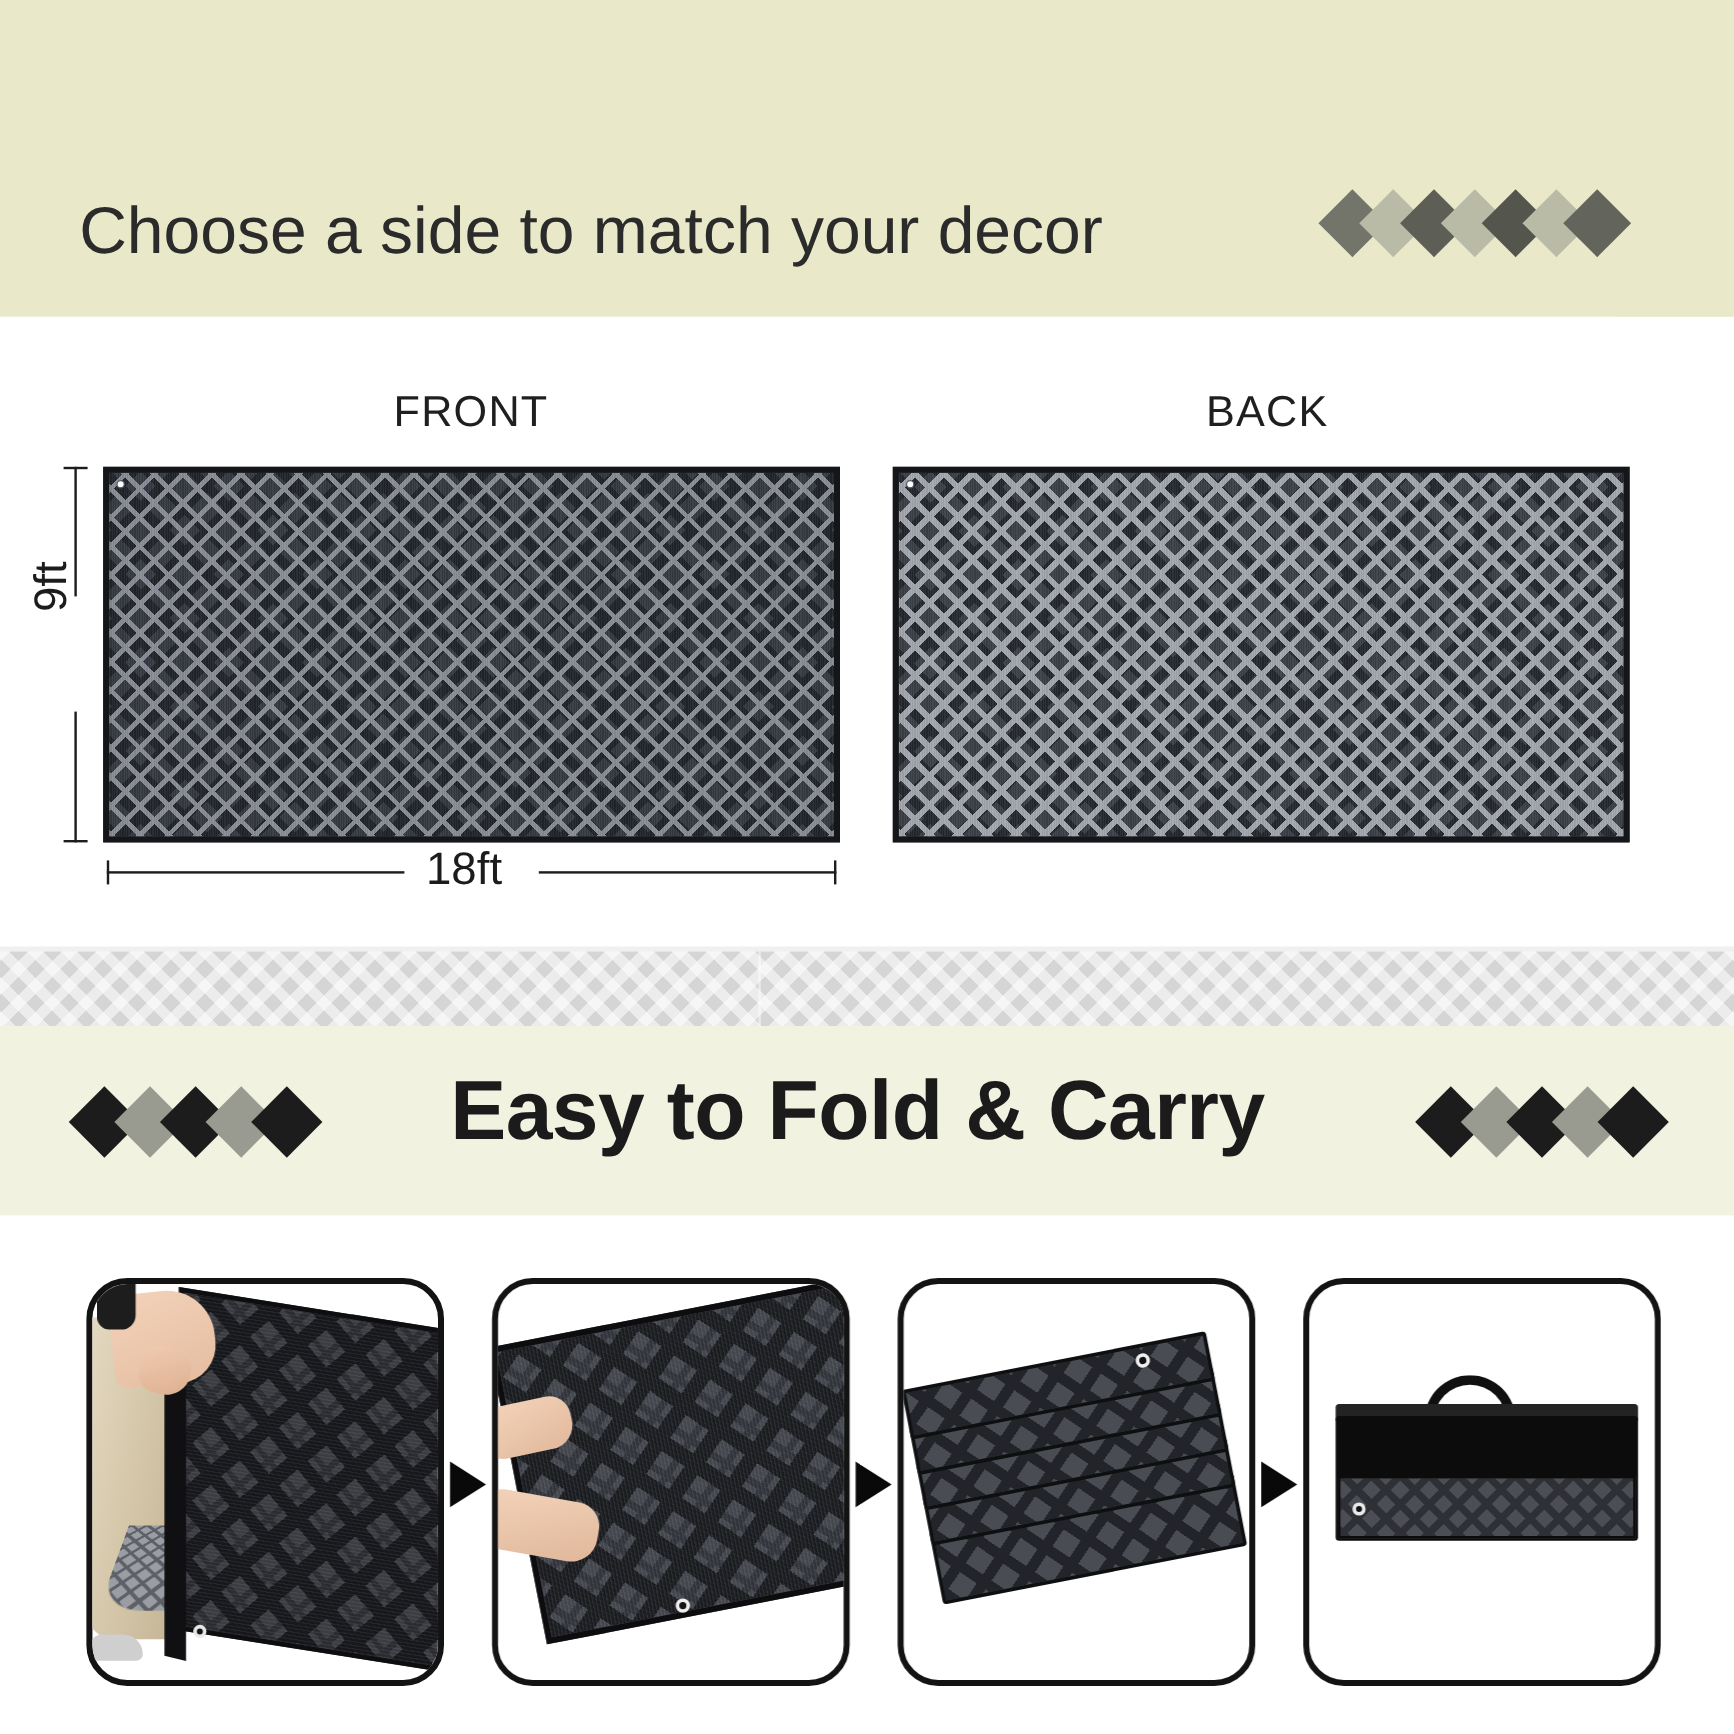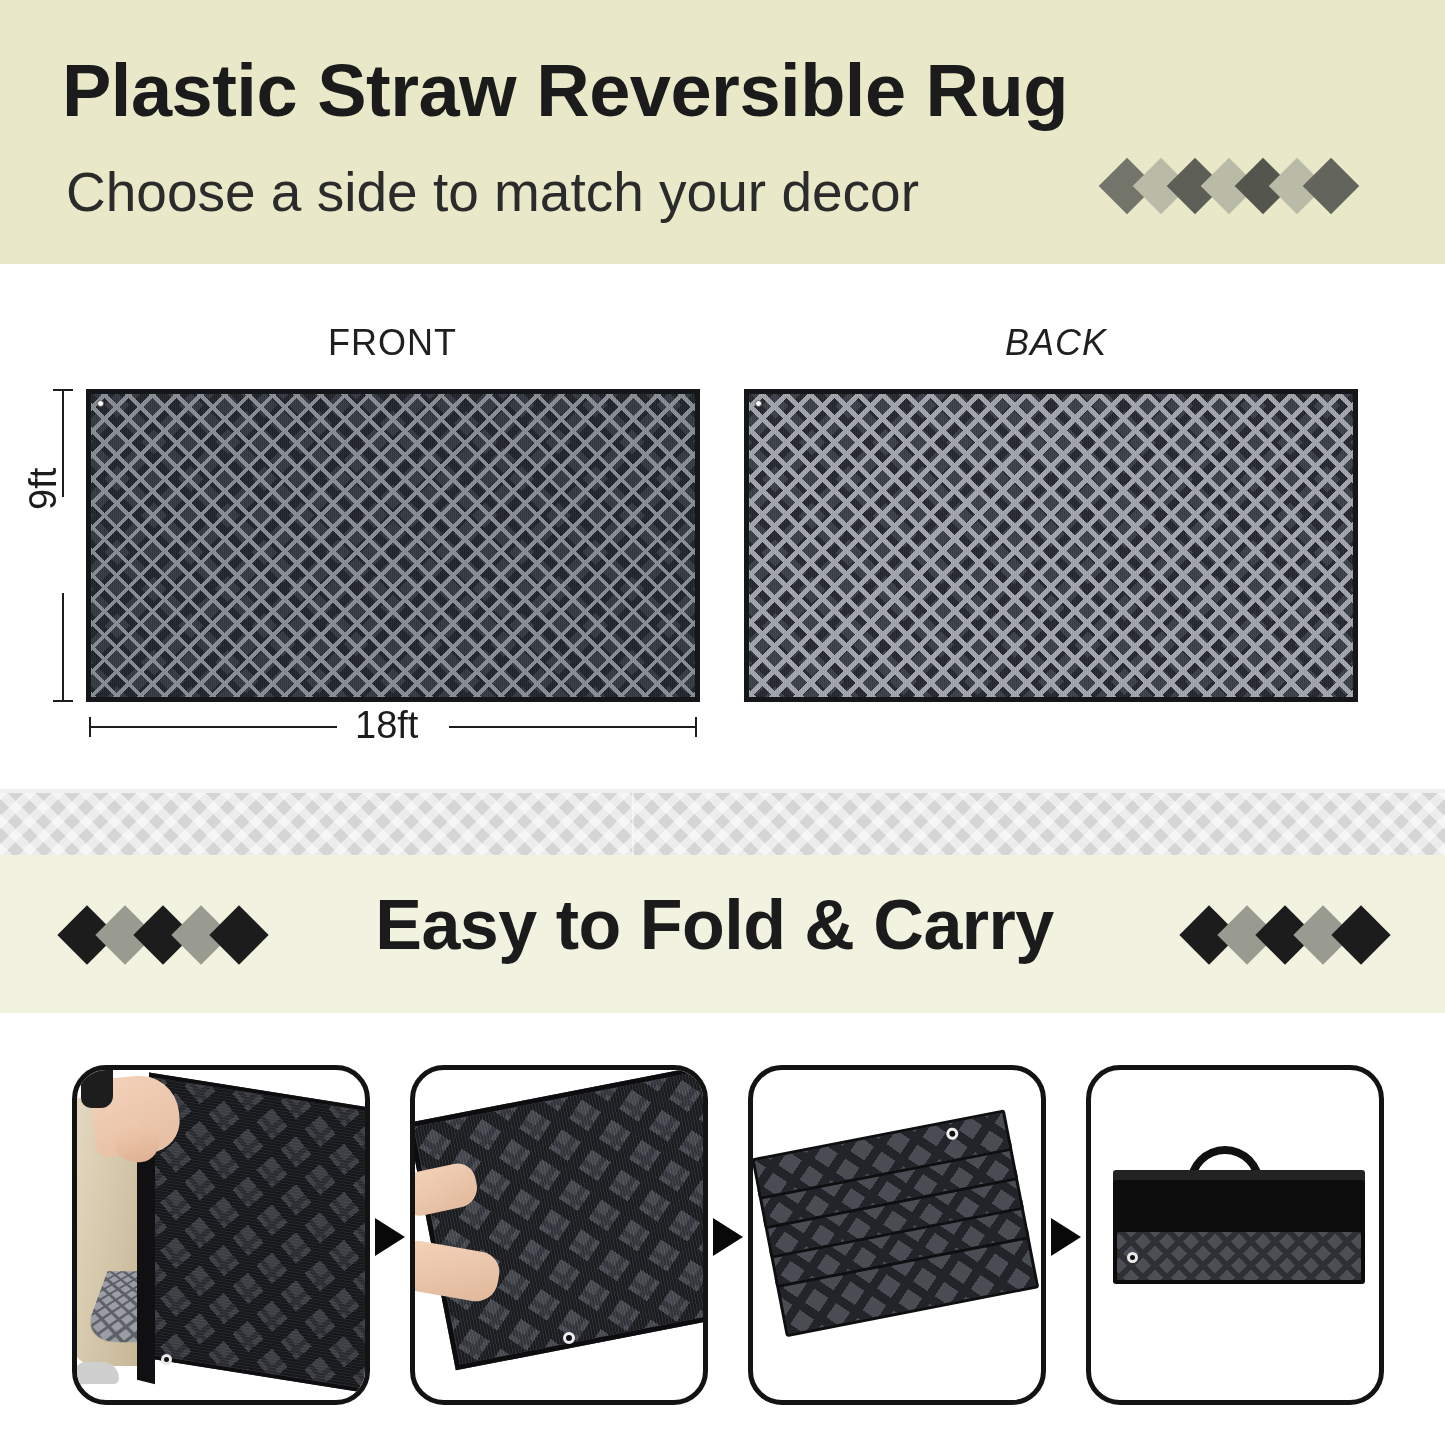--- a/index.html
+++ b/index.html
@@ -68,21 +68,21 @@
   }
   .side-label {
     position: absolute;
     top: 58px;
     font-size: 36px;
     color: #1f1f1f;
     letter-spacing: 1px;
     font-family: "Liberation Sans", sans-serif;
   }
   .side-label.front { left: 328px; }
-  .side-label.back  { left: 1005px; font-style: italic; }
+  .side-label.back  { left: 1005px; }
 
   .rug {
     position: absolute;
     top: 125px;
     width: 614px;
     height: 313px;
     border: 5px solid #14161a;
     background-color: #3b3f47;
     overflow: hidden;
   }
@@ -538,21 +538,20 @@
     border: 3px solid #e9e9e9;
     z-index: 6;
   }
 </style>
 </head>
 <body>
 
 <div class="page">
 
   <div class="header-band">
-    <div class="headline">Plastic Straw Reversible Rug</div>
     <div class="subline">Choose a side to match your decor</div>
     <div class="header-diamonds">
       <span class="dia" style="background:#73756a"></span>
       <span class="dia" style="background:#b9bba6"></span>
       <span class="dia" style="background:#5d5f56"></span>
       <span class="dia" style="background:#b9bba6"></span>
       <span class="dia" style="background:#54564e"></span>
       <span class="dia" style="background:#b9bba6"></span>
       <span class="dia" style="background:#63655c"></span>
     </div>

